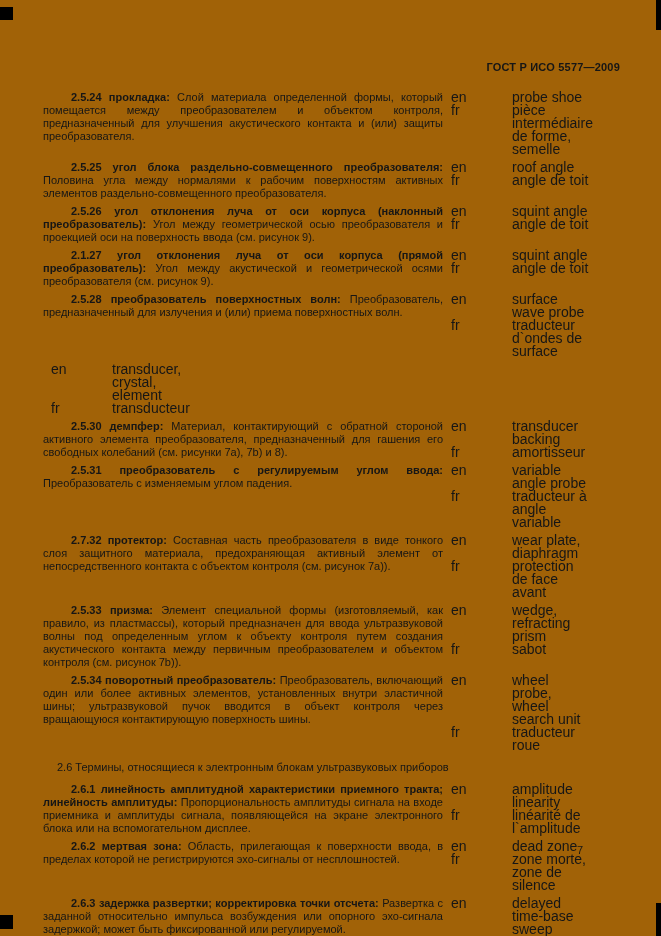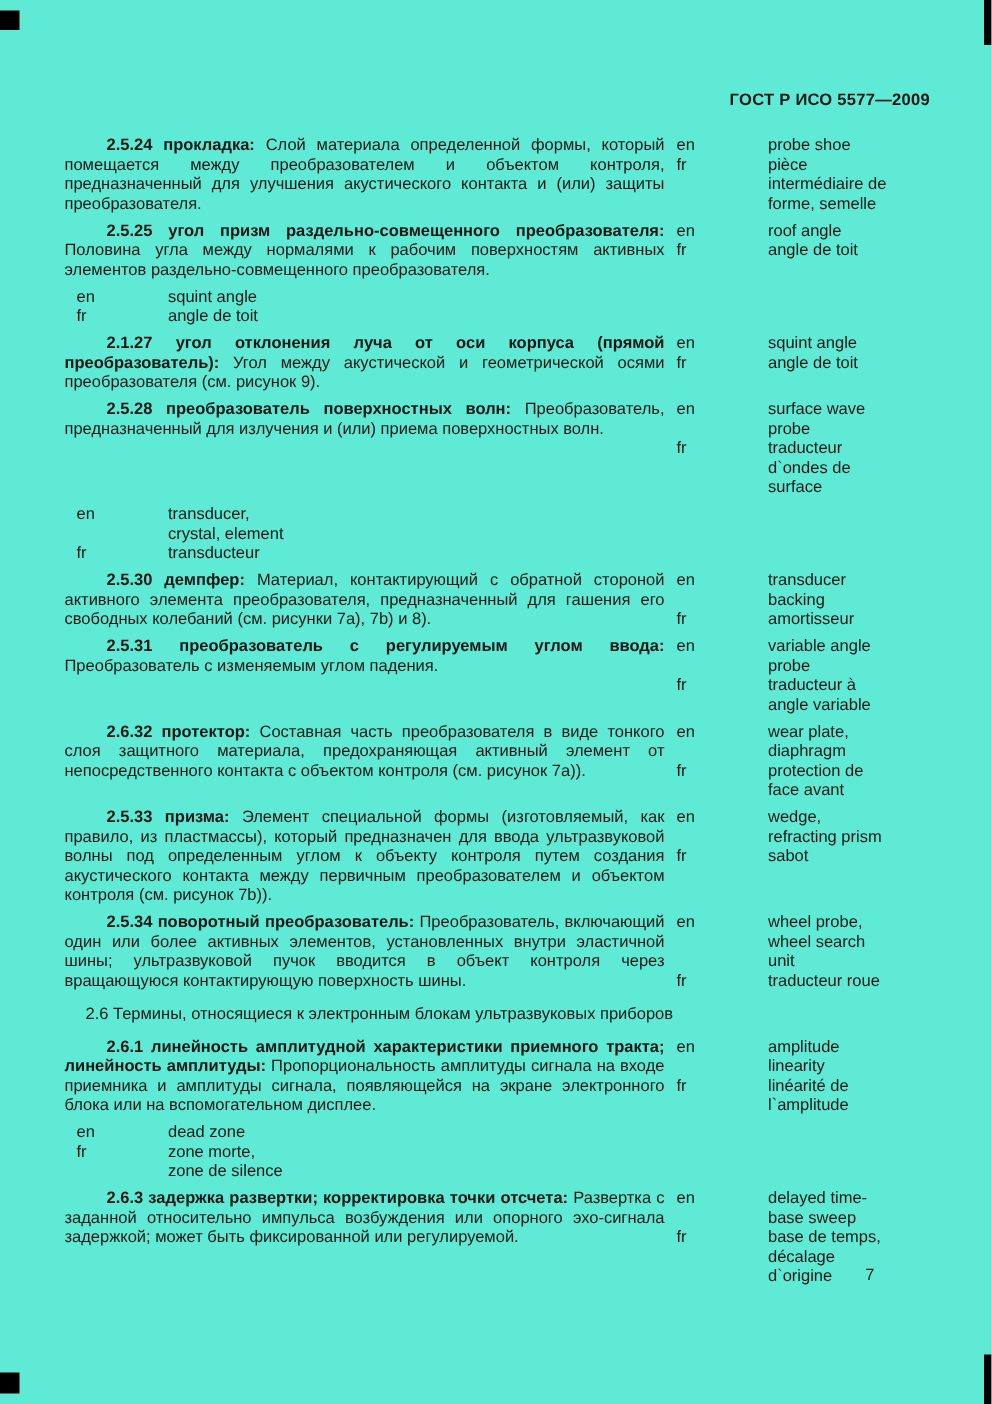--- a/index.html
+++ b/index.html
@@ -5,21 +5,21 @@
   html, body { margin: 0; padding: 0; }
   body {
     width: 661px; height: 936px;
     background: #e9e9e9;
     font-family: "Liberation Sans", sans-serif;
     color: #161616;
   }
   .page {
     position: relative;
     width: 661px; height: 936px;
-    background: #5eead4;
+    background: #a16207;
     overflow: hidden;
   }
   .cm { position: absolute; background: #000; }
   .cm-tl { left: 0; top: 7px; width: 13px; height: 13px; }
   .cm-bl { left: 0; top: 915px; width: 13px; height: 14px; }
   .cm-tr { right: 0; top: 0; width: 5px; height: 30px; }
   .cm-br { right: 0; top: 903px; width: 5px; height: 33px; }
 
   .header {
     position: absolute; top: 61px; left: 43px; width: 577px;
@@ -28,21 +28,21 @@
   }
   .content { position: absolute; top: 91px; left: 43px; width: 577px; }
 
   .entry { display: flex; align-items: flex-start; margin-bottom: 5px; }
   .ru {
     width: 400px; margin: 0;
     font-size: 11px; line-height: 13px;
     text-align: justify; text-indent: 28px;
   }
   .ru b { font-weight: bold; }
-  .trc { width: 140px; margin-left: 8px; font-size: 11px; line-height: 13px; }
+  .trc { width: 140px; margin-left: 8px; font-size: 14px; line-height: 13px; }
   .trrow { display: flex; }
   .trl { flex: 0 0 18px; width: 18px; }
   .trt { flex: 1; padding-left: 43px; }
 
   .section-heading {
     font-size: 11px; line-height: 13px; font-weight: normal;
     text-indent: 14px; margin: 9px 0;
   }
   .page-number {
     position: absolute; top: 844px; left: 43px; width: 540px;
@@ -72,34 +72,35 @@
             <span class="trt">probe shoe</span>
           </div>
         <div class="trrow">
             <span class="trl">fr</span>
             <span class="trt">pièce intermédiaire de forme, semelle</span>
           </div>
       </div>
     </div>
 
     <div class="entry">
-      <p class="ru"><b>2.5.25</b> <b>угол призм раздельно-совмещенного преобразователя:</b> <span>Половина угла между нормалями к рабочим поверхностям активных элементов раздельно-совмещенного преобразователя.</span></p>
+      <p class="ru"><b>2.5.25</b> <b>угол блока раздельно-совмещенного преобразователя:</b> <span>Половина угла между нормалями к рабочим поверхностям активных элементов раздельно-совмещенного преобразователя.</span></p>
       <div class="trc">
         <div class="trrow">
             <span class="trl">en</span>
             <span class="trt">roof angle</span>
           </div>
         <div class="trrow">
             <span class="trl">fr</span>
             <span class="trt">angle de toit</span>
           </div>
       </div>
     </div>
 
     <div class="entry">
+      <p class="ru"><b>2.5.26</b> <b>угол отклонения луча от оси корпуса (наклонный преобразователь):</b> <span>Угол между геометрической осью преобразователя и проекцией оси на поверхность ввода (см. рисунок 9).</span></p>
       <div class="trc">
         <div class="trrow">
             <span class="trl">en</span>
             <span class="trt">squint angle</span>
           </div>
         <div class="trrow">
             <span class="trl">fr</span>
             <span class="trt">angle de toit</span>
           </div>
       </div>
@@ -168,21 +169,21 @@
             <span class="trt">variable angle probe</span>
           </div>
         <div class="trrow">
             <span class="trl">fr</span>
             <span class="trt">traducteur à angle variable</span>
           </div>
       </div>
     </div>
 
     <div class="entry">
-      <p class="ru"><b>2.6.32</b> <b>протектор:</b> <span>Составная часть преобразователя в виде тонкого слоя защитного материала, предохраняющая активный элемент от непосредственного контакта с объектом контроля (см. рисунок 7а)).</span></p>
+      <p class="ru"><b>2.7.32</b> <b>протектор:</b> <span>Составная часть преобразователя в виде тонкого слоя защитного материала, предохраняющая активный элемент от непосредственного контакта с объектом контроля (см. рисунок 7а)).</span></p>
       <div class="trc">
         <div class="trrow">
             <span class="trl">en</span>
             <span class="trt">wear plate, diaphragm</span>
           </div>
         <div class="trrow">
             <span class="trl">fr</span>
             <span class="trt">protection de face avant</span>
           </div>
       </div>
@@ -226,20 +227,21 @@
             <span class="trt">amplitude linearity</span>
           </div>
         <div class="trrow">
             <span class="trl">fr</span>
             <span class="trt">linéarité de l`amplitude</span>
           </div>
       </div>
     </div>
 
     <div class="entry">
+      <p class="ru"><b>2.6.2</b> <b>мертвая зона:</b> <span>Область, прилегающая к поверхности ввода, в пределах которой не регистрируются эхо-сигналы от несплошностей.</span></p>
       <div class="trc">
         <div class="trrow">
             <span class="trl">en</span>
             <span class="trt">dead zone</span>
           </div>
         <div class="trrow">
             <span class="trl">fr</span>
             <span class="trt">zone morte, zone de silence</span>
           </div>
       </div>

